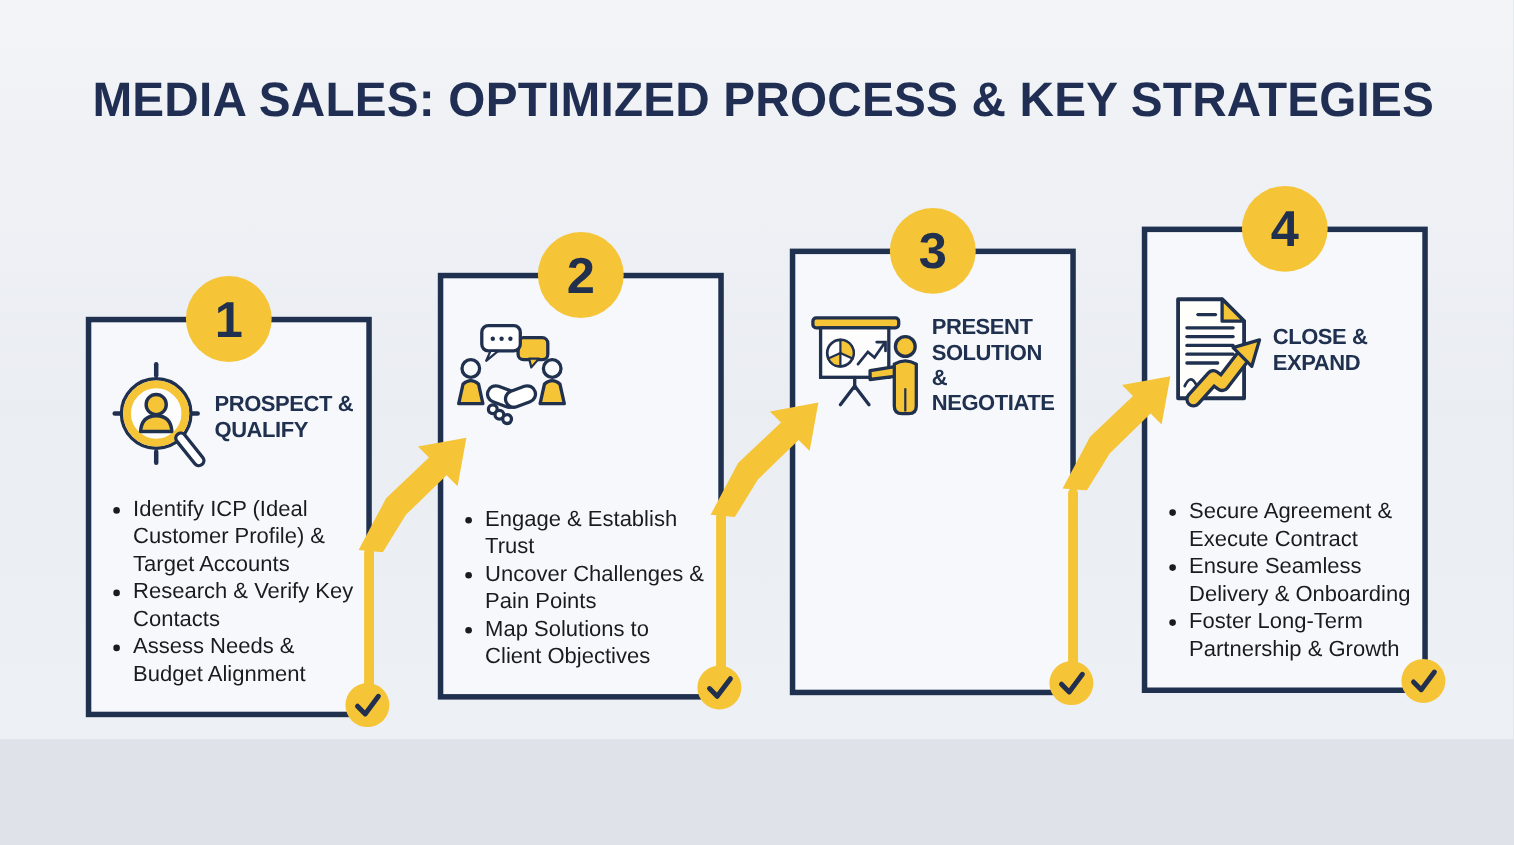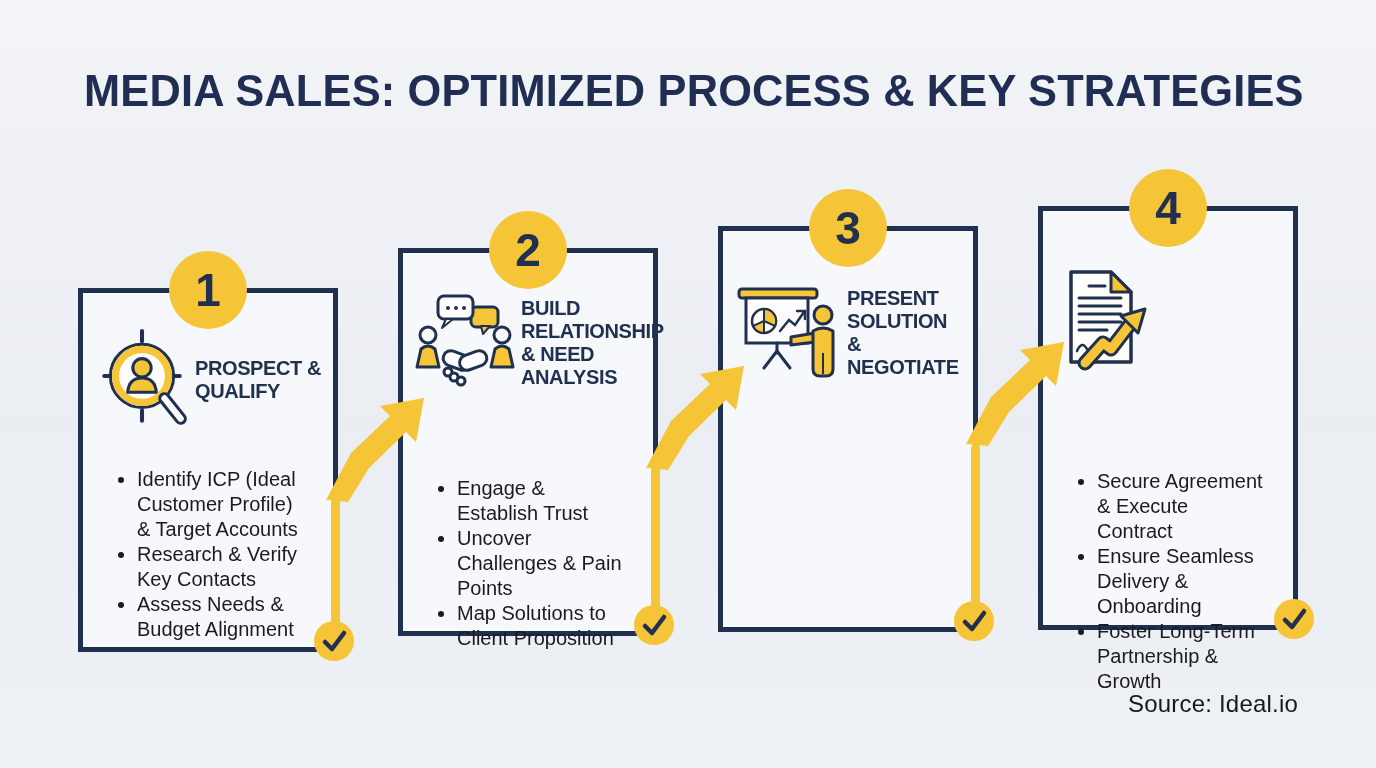--- a/index.html
+++ b/index.html
@@ -1,17 +1,17 @@
 <!DOCTYPE html>
 <html><head>
 <meta charset="utf-8">
 <style>
   html,body{margin:0;padding:0;background:#dfe3e9;}
   .canvas{
-    position:relative;width:1376px;height:768px;overflow:hidden;
+    position:relative;width:1376px;height:672px;overflow:hidden;
     background:linear-gradient(180deg,#f2f4f7 0%,#eaedf2 55%,#edf0f4 100%);
     font-family:"Liberation Sans",sans-serif;
   }
   .title{
     position:absolute;left:84px;top:66px;
     font-size:44px;font-weight:800;color:#1f2e52;letter-spacing:.2px;
     transform:scaleX(.985);transform-origin:left;white-space:nowrap;
   }
   .card{
     position:absolute;width:260px;box-sizing:border-box;
@@ -31,21 +31,21 @@
   .c1 .header{margin-top:34px}
   .c2 .header{margin-top:40px}
   .c3 .header{margin-top:50px}
   .c4 .header{margin-top:56px}
   .icon-box{flex:0 0 auto;line-height:0;}
   .htitle{
     flex:1 1 auto;font-size:20px;font-weight:800;color:#20304f;
     line-height:1.14;letter-spacing:-.4px;
   }
   .bullets{
-    position:absolute;left:16px;right:8px;margin:16px;padding:0 0 0 22px;
+    position:absolute;left:16px;right:8px;margin:0;padding:0 0 0 22px;
     font-size:20px;line-height:25px;color:#1a1b1e;list-style:disc;
   }
   .bullets li{margin:0;}
   .c1 .bullets{top:158px}
   .c2 .bullets{top:207px}
   .c3 .bullets{top:218px}
   .c4 .bullets{top:242px}
   .vline{position:absolute;width:9px;background:#f5c437;border-radius:5px;z-index:4;}
   .vl1{left:331px;top:498px;height:130px}
   .vl2{left:651px;top:466px;height:146px}
@@ -122,26 +122,25 @@
           <path d="M98,74 L94,56 Q87,50 80,56 L76,74 Z" fill="#f5c437" stroke="#20304f" stroke-width="3" stroke-linejoin="round"></path>
           <g fill="#ffffff" stroke="#20304f" stroke-width="3" stroke-linejoin="round">
             <rect x="28" y="60" width="28" height="15" rx="7.5" transform="rotate(20 42 67)"></rect>
             <rect x="44" y="60" width="28" height="15" rx="7.5" transform="rotate(-20 58 67)"></rect>
             <circle cx="33" cy="79" r="4"></circle>
               <circle cx="39" cy="84" r="4"></circle>
               <circle cx="46" cy="88" r="4"></circle>
           </g>
         </svg>
       </span>
-      <div class="htitle">BUILD RELATIONSHIP &amp; NEED ANALYSIS</div>
     </div>
     <ul class="bullets">
       <li>Engage &amp; Establish Trust</li>
       <li>Uncover Challenges &amp; Pain Points</li>
-      <li>Map Solutions to Client Proposition</li>
+      <li>Map Solutions to Client Objectives</li>
     </ul>
     <div class="check">
       <svg width="40" height="40" viewBox="0 0 40 40">
           <polyline points="11,21 18,28 30,12" fill="none" stroke="#22304f" stroke-width="4.5" stroke-linecap="round" stroke-linejoin="round"></polyline>
         </svg>
     </div>
   </div>
 
   <div class="card c3">
     <div class="num">3</div>
@@ -189,20 +188,21 @@
             <line x1="24" y1="47" x2="66" y2="47"></line>
             <line x1="24" y1="55" x2="66" y2="55"></line>
             <line x1="24" y1="63" x2="52" y2="63"></line>
           </g>
           <path d="M22,84 q5,-11 10,-2 q3,5 8,-2 q4,-5 9,-1" fill="none" stroke="#20304f" stroke-width="2.5" stroke-linecap="round"></path>
           <polyline points="30,96 48,76 56,82 76,56" fill="none" stroke="#20304f" stroke-width="15" stroke-linecap="round" stroke-linejoin="round"></polyline>
           <polyline points="30,96 48,76 56,82 76,56" fill="none" stroke="#f5c437" stroke-width="9" stroke-linecap="round" stroke-linejoin="round"></polyline>
           <path d="M66,49 L90,42 L83,66 Z" fill="#f5c437" stroke="#20304f" stroke-width="3" stroke-linejoin="round"></path>
         </svg>
       </span>
+      <div class="htitle">CLOSE &amp; EXPAND</div>
     </div>
     <ul class="bullets">
       <li>Secure Agreement &amp; Execute Contract</li>
       <li>Ensure Seamless Delivery &amp; Onboarding</li>
       <li>Foster Long-Term Partnership &amp; Growth</li>
     </ul>
     <div class="check">
       <svg width="40" height="40" viewBox="0 0 40 40">
           <polyline points="11,21 18,28 30,12" fill="none" stroke="#22304f" stroke-width="4.5" stroke-linecap="round" stroke-linejoin="round"></polyline>
         </svg>

